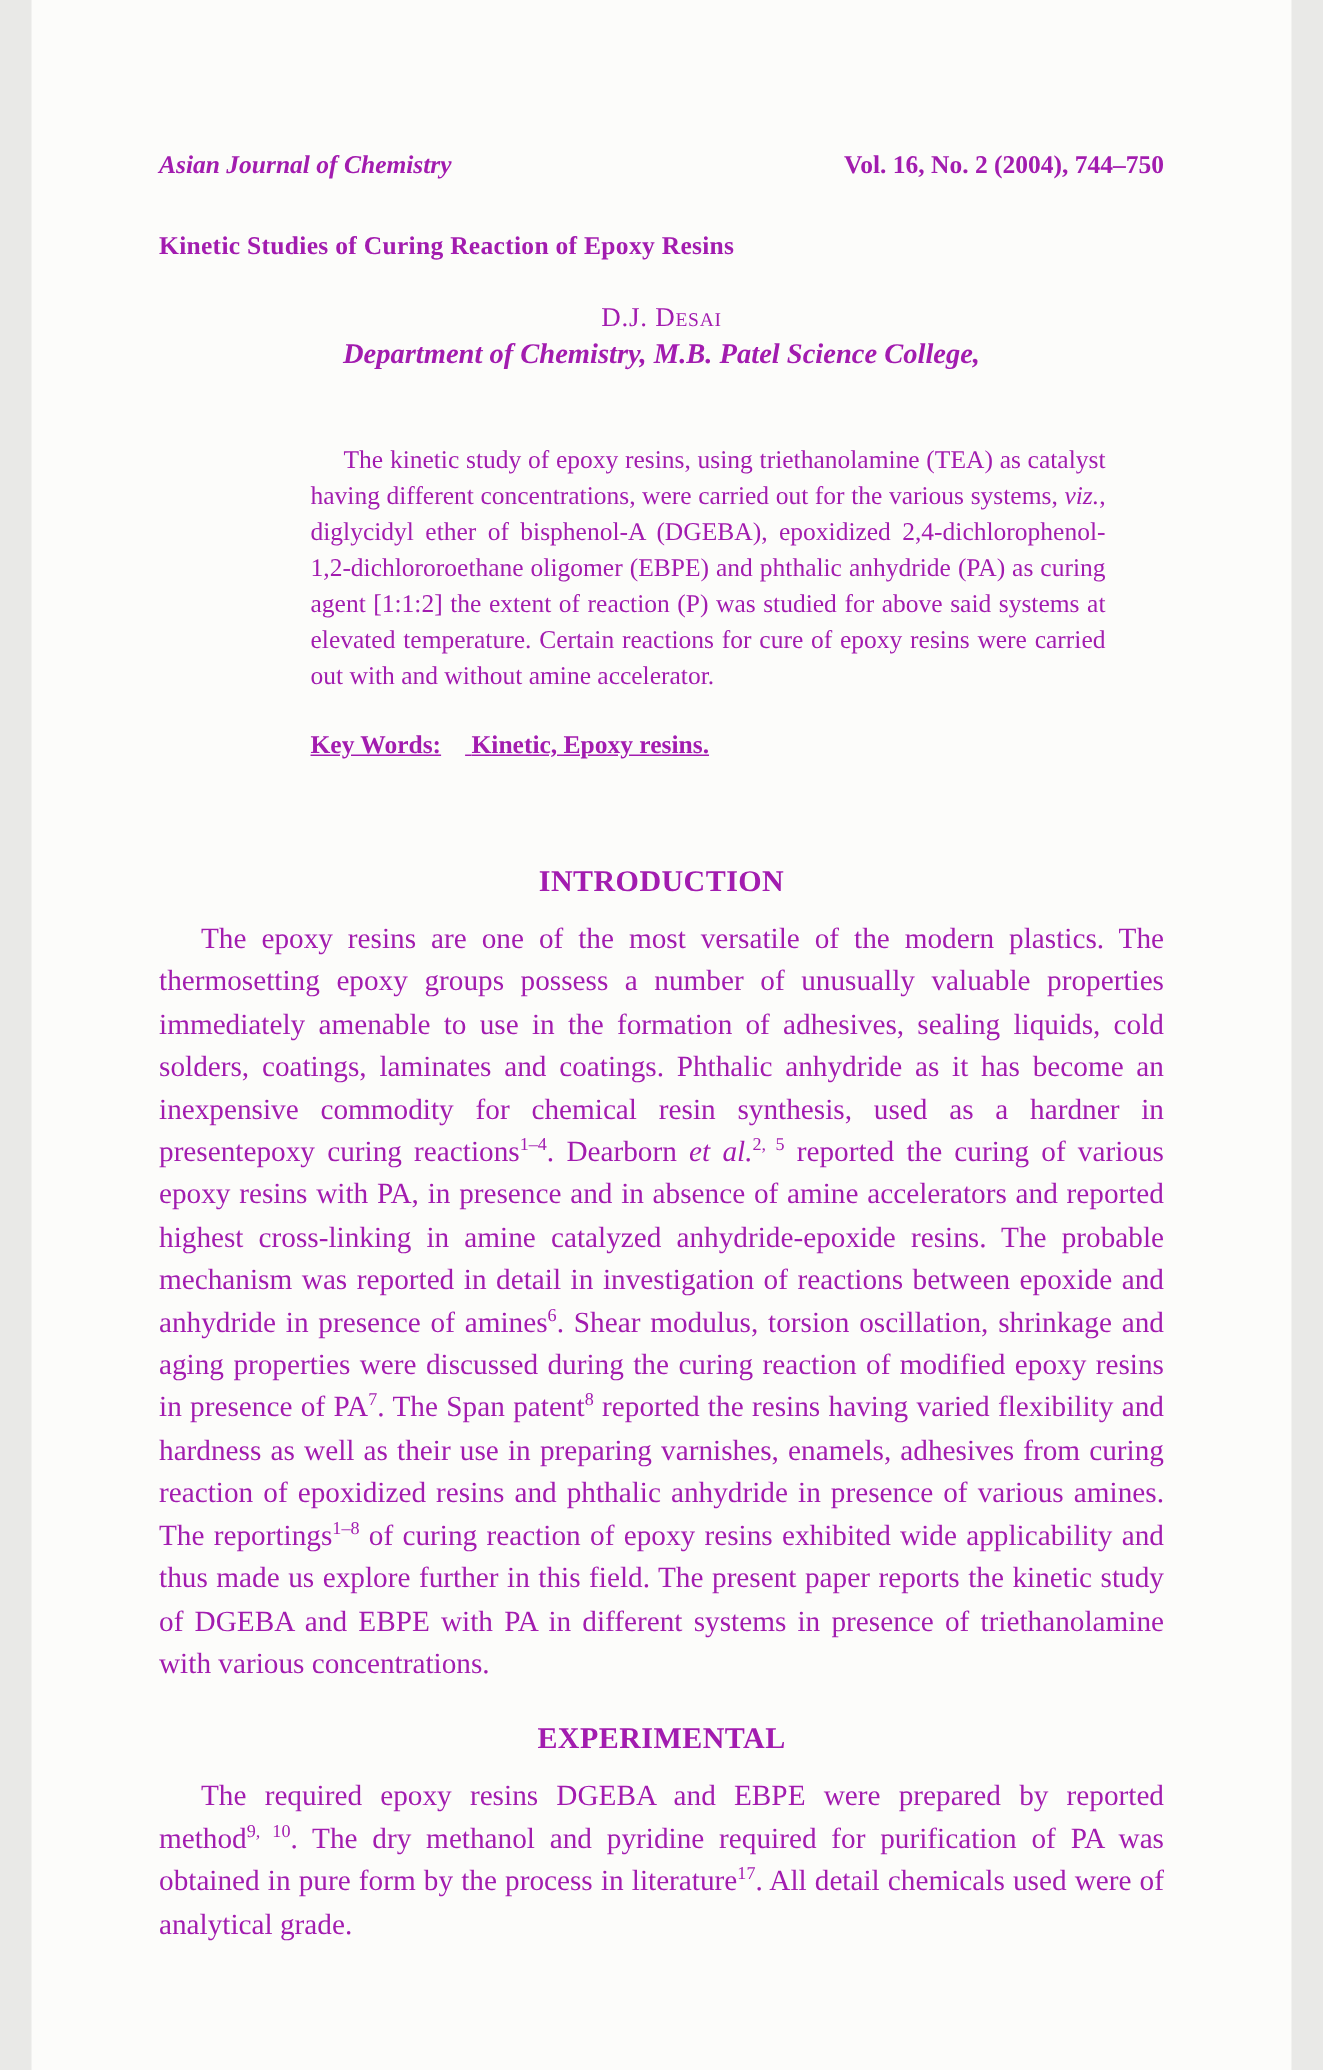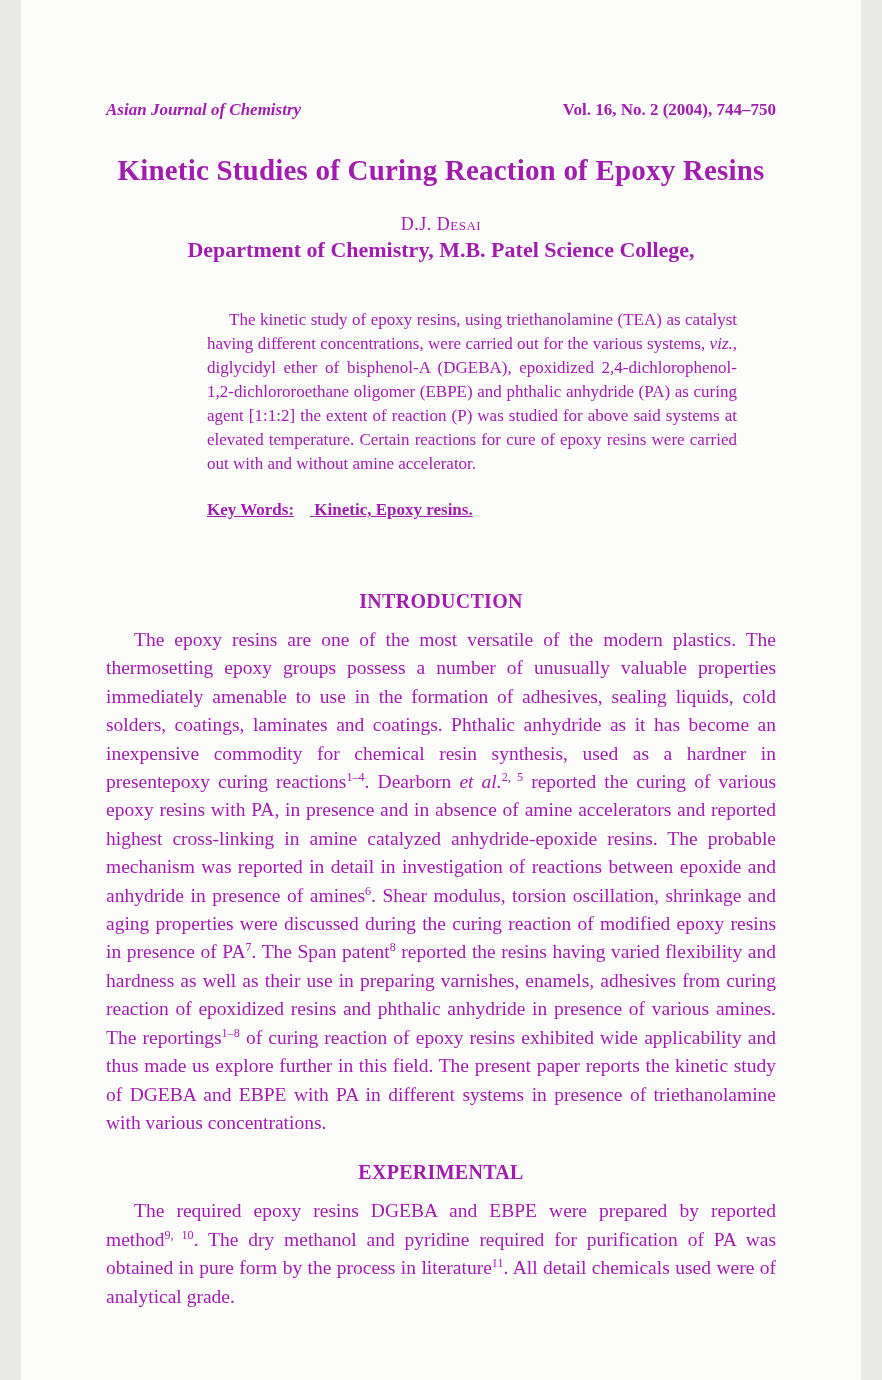--- a/index.html
+++ b/index.html
@@ -26,35 +26,36 @@
   }
   .jname {
     font-style: italic;
     font-weight: 700;
   }
   .jissue {
     font-weight: 700;
   }
   .title {
     margin: 34px 0 0 0;
-    text-align: center;
-    font-size: 29px;
+    text-align: left;
+    font-size: 17px;
     font-weight: 700;
     letter-spacing: 0.2px;
   }
   .author {
     margin-top: 27px;
     text-align: center;
     font-size: 18px;
     font-variant: small-caps;
     letter-spacing: 0.5px;
   }
   .affil {
     text-align: center;
-    font-size: 22px;
+    font-size: 19px;
+    font-style: italic;
     font-weight: 600;
     line-height: 23px;
   }
   .affil.first { margin-top: 3px; }
   .abstract {
     margin: 47px 0 0 101px;
     width: 530px;
     font-size: 17px;
     line-height: 24px;
     text-align: justify;
@@ -113,15 +114,15 @@
     <span class="kw-label">Key Words:</span>
     <span class="kw-text">Kinetic, Epoxy resins.</span>
   </p>
 
   <h2 class="sect intro">INTRODUCTION</h2>
 
   <p class="body-par"><span>The epoxy resins are one of the most versatile of the modern plastics. The thermosetting epoxy groups possess a number of unusually valuable properties immediately amenable to use in the formation of adhesives, sealing liquids, cold solders, coatings, laminates and coatings. Phthalic anhydride as it has become an inexpensive commodity for chemical resin synthesis, used as a hardner in presentepoxy curing reactions</span><sup>1–4</sup><span>. Dearborn </span><i>et al.</i><sup>2, 5</sup><span> reported the curing of various epoxy resins with PA, in presence and in absence of amine accelerators and reported highest cross-linking in amine catalyzed anhydride-epoxide resins. The probable mechanism was reported in detail in investigation of reactions between epoxide and anhydride in presence of amines</span><sup>6</sup><span>. Shear modulus, torsion oscillation, shrinkage and aging properties were discussed during the curing reaction of modified epoxy resins in presence of PA</span><sup>7</sup><span>. The Span patent</span><sup>8</sup><span> reported the resins having varied flexibility and hardness as well as their use in preparing varnishes, enamels, adhesives from curing reaction of epoxidized resins and phthalic anhydride in presence of various amines. The reportings</span><sup>1–8</sup><span> of curing reaction of epoxy resins exhibited wide applicability and thus made us explore further in this field. The present paper reports the kinetic study of DGEBA and EBPE with PA in different systems in presence of triethanolamine with various concentrations.</span></p>
 
   <h2 class="sect exper">EXPERIMENTAL</h2>
 
-  <p class="body-par"><span>The required epoxy resins DGEBA and EBPE were prepared by reported method</span><sup>9, 10</sup><span>. The dry methanol and pyridine required for purification of PA was obtained in pure form by the process in literature</span><sup>11</sup><span>. All detail chemicals used were of analytical grade.</span></p>
+  <p class="body-par"><span>The required epoxy resins DGEBA and EBPE were prepared by reported method</span><sup>9, 10</sup><span>. The dry methanol and pyridine required for purification of PA was obtained in pure form by the process in literature</span><sup>17</sup><span>. All detail chemicals used were of analytical grade.</span></p>
 
 </div>
 
 </body></html>

